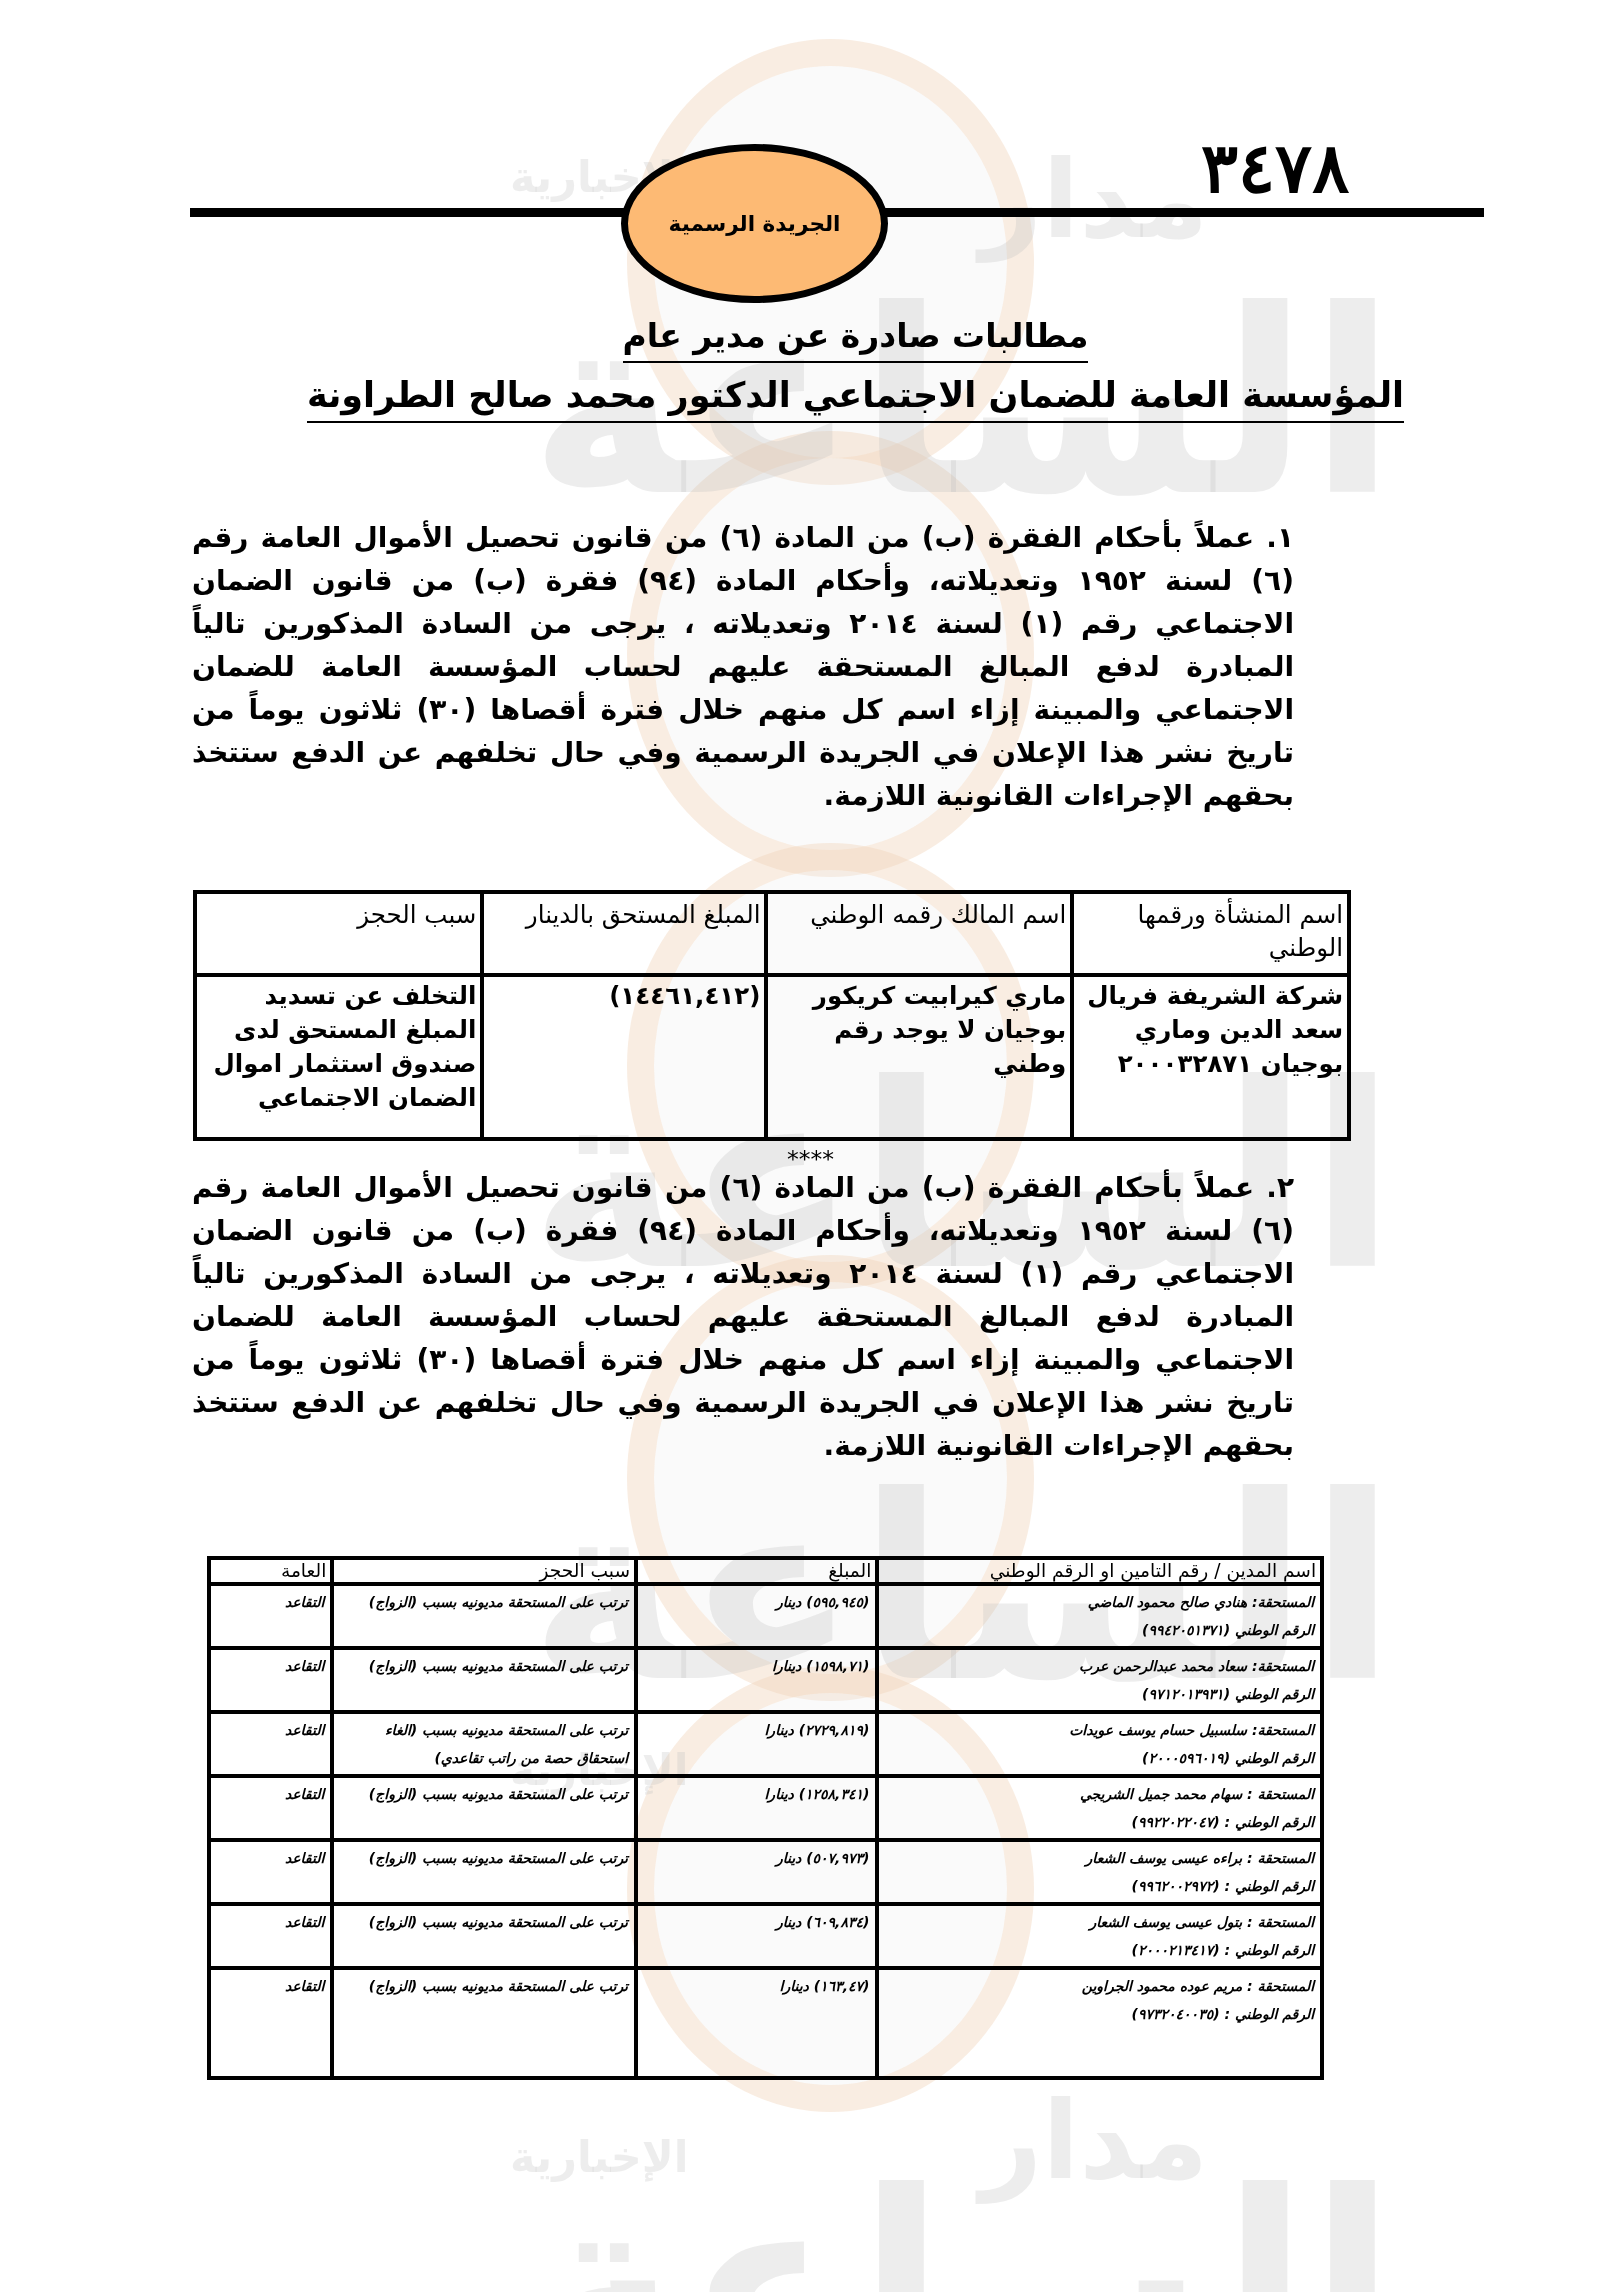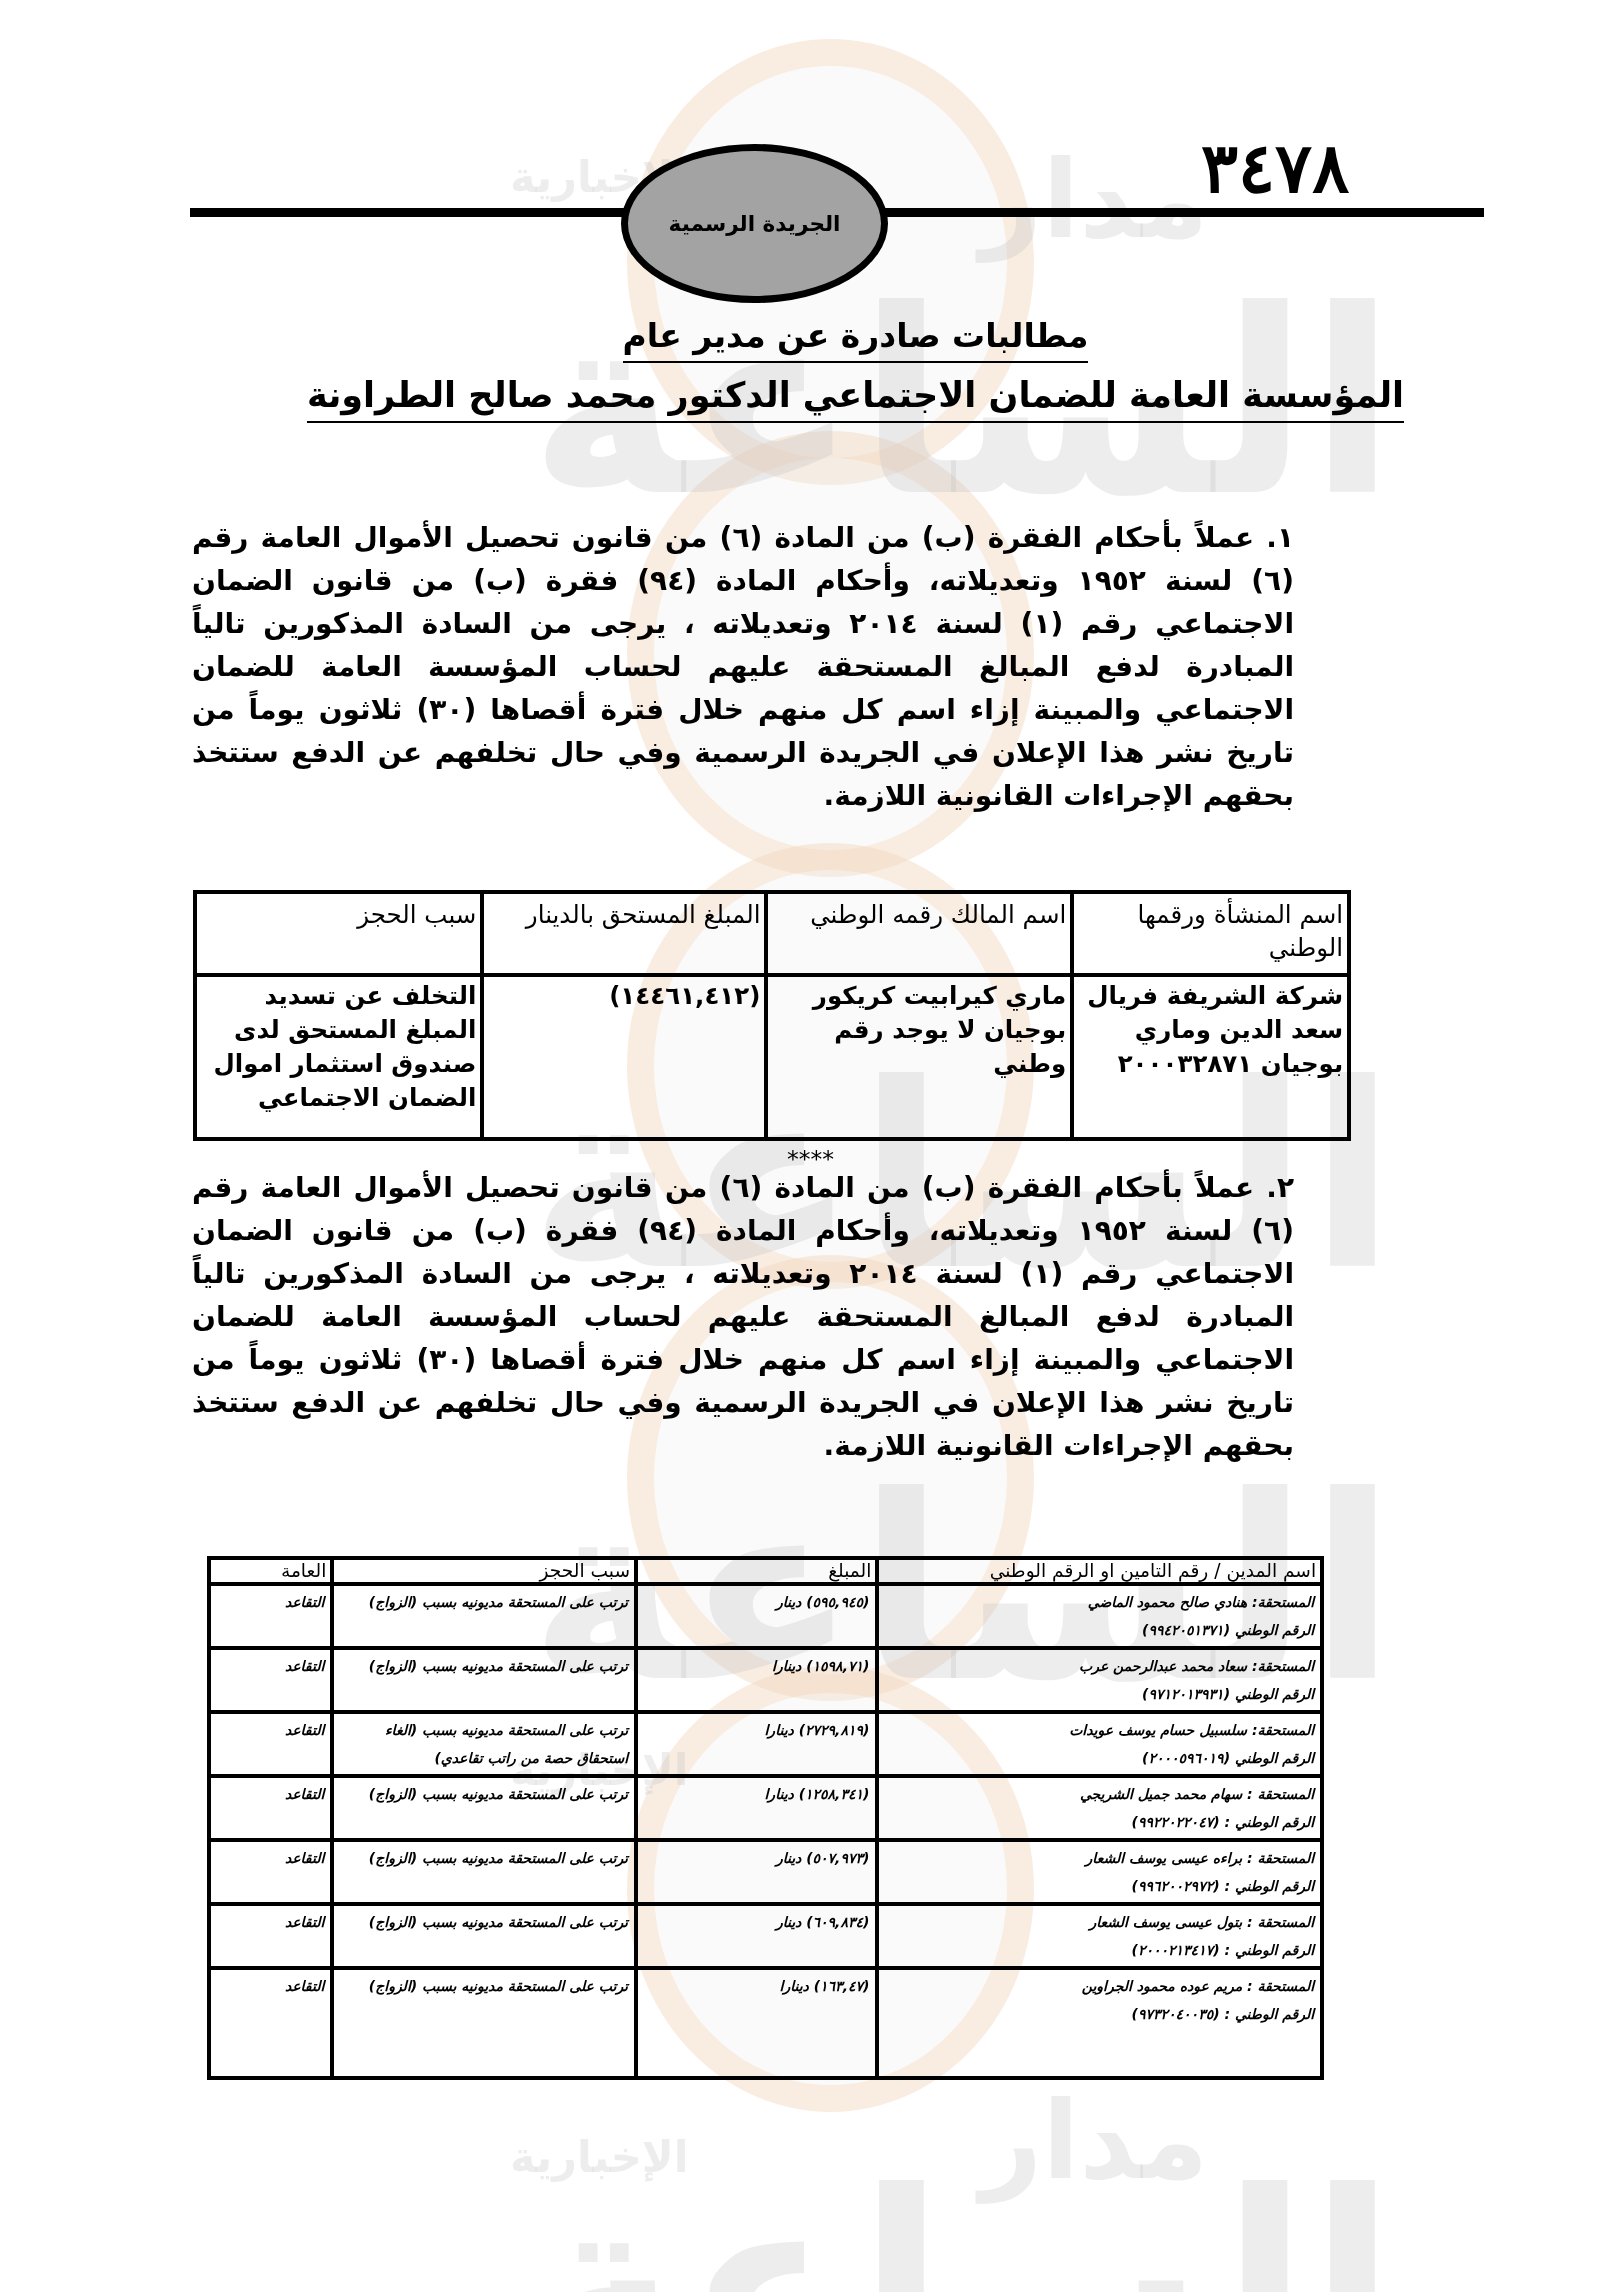--- a/index.html
+++ b/index.html
@@ -10,21 +10,21 @@
   .wm { position: absolute; pointer-events: none; }
   .wm-clock { border-radius: 50%; border: 27.4px solid rgba(245,190,140,0.22);
               background: rgba(235,235,235,0.25); }
   .wm-text { color: rgba(190,190,190,0.28); font-weight: bold; white-space: nowrap; direction: rtl; }
 
   
   .page-number { position: absolute; top: 127px; left: 1201px; font-size: 69px; font-weight: bold;
                  font-family: "DejaVu Serif", serif; letter-spacing: 2px; direction: rtl; }
   .header-rule { position: absolute; top: 208px; left: 190px; width: 1294px; height: 8.8px; background: #000; }
   .header-oval { position: absolute; top: 144px; left: 621px; width: 267px; height: 159px;
-                 border: 7.8px solid #000; border-radius: 50%; background: #a3a3a3; box-sizing: border-box;
+                 border: 7.8px solid #000; border-radius: 50%; background: #fdba74; box-sizing: border-box;
                  display: flex; align-items: center; justify-content: center; }
   .header-oval span { font-size: 21.6px; font-weight: bold; direction: rtl; }
 
   .title { position: absolute; left: 0; width: 1621px; text-align: center; direction: rtl; font-weight: 900; padding-left: 45px; }
   .title span { display: inline-block; border-bottom: 2.9px solid #000; padding-bottom: 5.9px; }
   .title-1 { top: 316px; font-size: 33px; }
   .title-2 { top: 375px; font-size: 35px; }
 
   .para { position: absolute; left: 192px; width: 1102px; direction: rtl; text-align: justify;
           text-align-last: right; font-size: 28px; font-weight: bold; line-height: 43px; }

